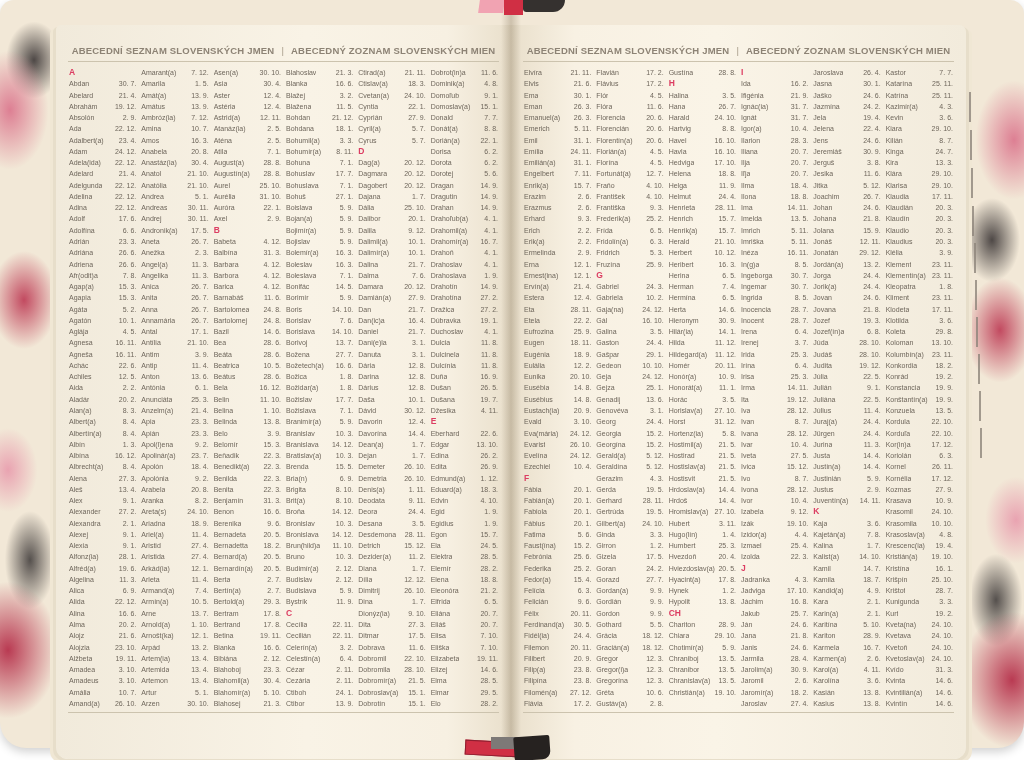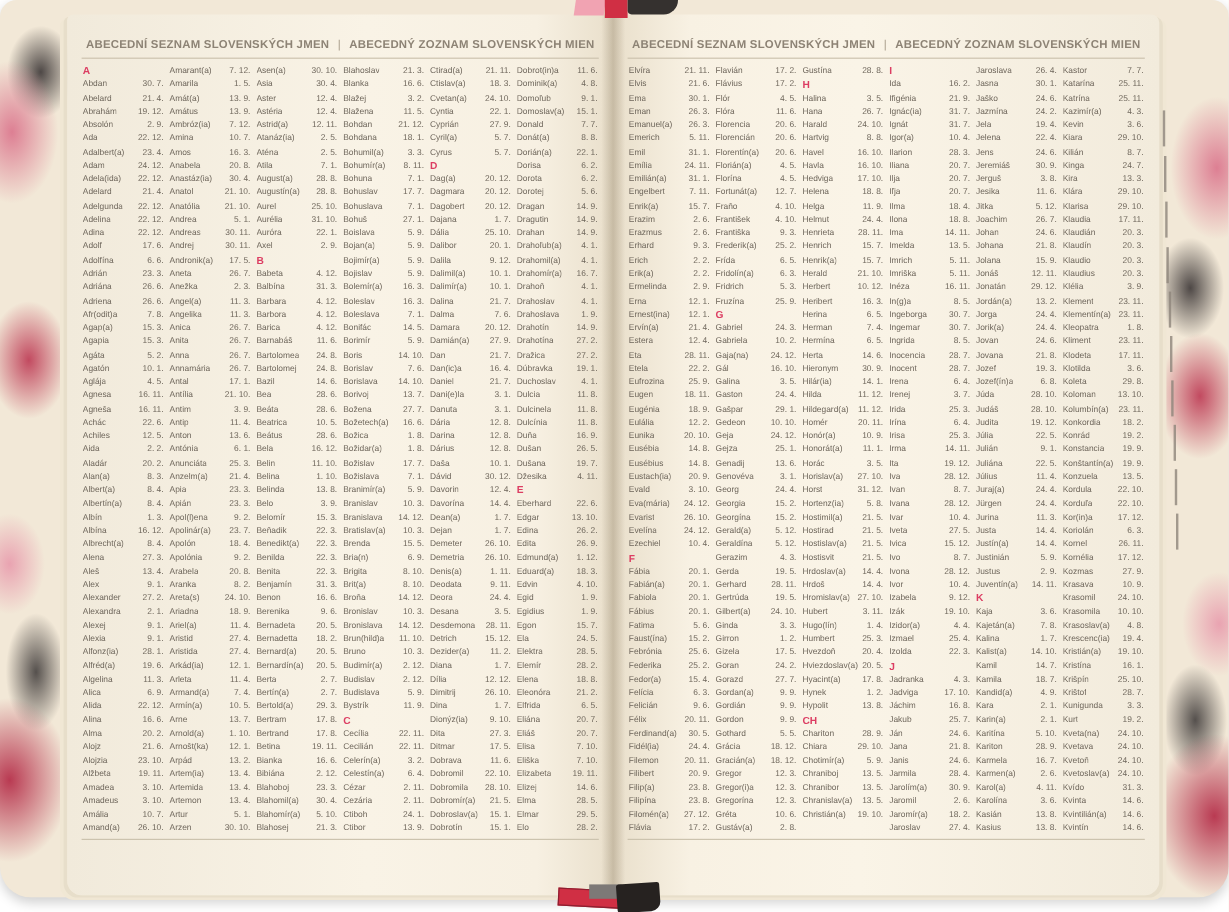--- a/index.html
+++ b/index.html
@@ -22,21 +22,21 @@
       radial-gradient(55px 85px at 1014px 140px,#dd7f93 0%,rgba(221,127,147,0) 70%),
       radial-gradient(50px 75px at 1000px 330px,#c24a60 0%,rgba(194,74,96,0) 70%),
       radial-gradient(44px 62px at 1016px 520px,#e9a3b1 0%,rgba(233,163,177,0) 70%),
       radial-gradient(72px 95px at 1012px 680px,#b93a52 0%,rgba(185,58,82,0) 72%),
       radial-gradient(40px 60px at 992px 240px,#4e4846 0%,rgba(78,72,70,0) 70%),
       radial-gradient(38px 66px at 996px 600px,#55504d 0%,rgba(85,80,77,0) 70%),
       #f2e8d7;
     box-shadow:0 4px 10px rgba(0,0,0,.18);
   }
   .page{
-    position:absolute;top:12px;height:734px;width:455px;
+    position:absolute;top:25px;height:734px;width:455px;
   }
   .page.left{
     left:56px;border-radius:5px 0 0 12px;
     background:linear-gradient(90deg,#f1eadb 0%,#f9f3e6 55%,#f7f0e2 86%,#e9dfcb 100%);
     box-shadow:-3px 2px 0 #e7deca,-6px 4px 0 #f0e7d4, 0 2px 0 #e8dfcb;
   }
   .page.right{
     left:511px;border-radius:0 7px 12px 0;
     background:linear-gradient(270deg,#f2ebdc 0%,#faf4e7 55%,#f8f1e3 86%,#e9dfcb 100%);
     box-shadow:3px 2px 0 #e7deca,6px 4px 0 #f0e7d4, 0 2px 0 #e8dfcb;

